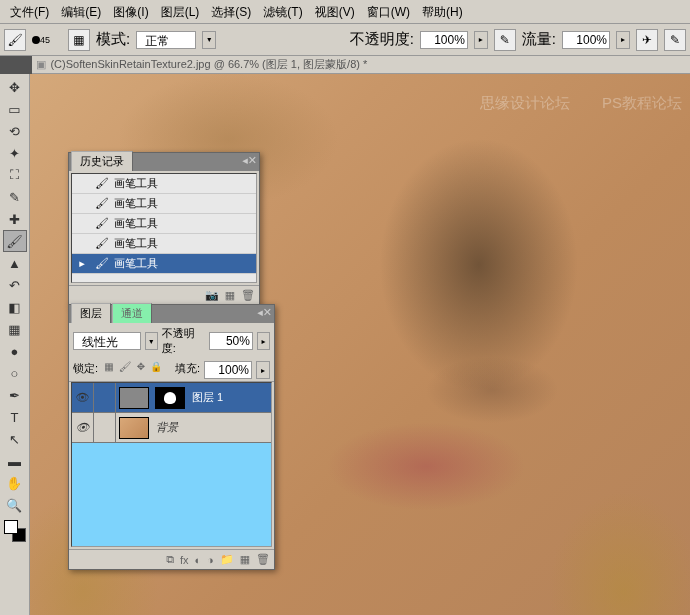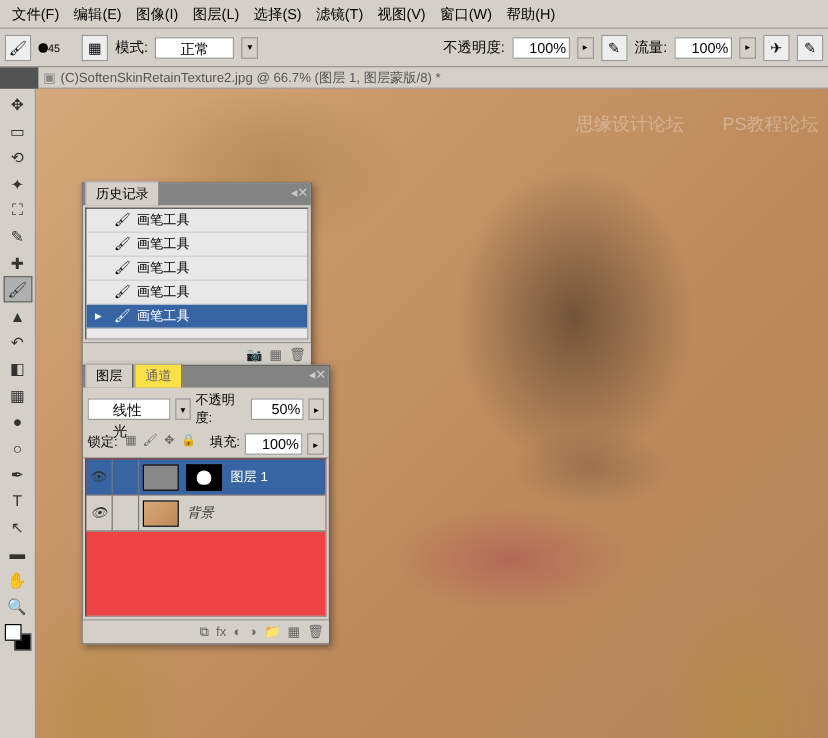--- a/index.html
+++ b/index.html
@@ -44,25 +44,25 @@
       justify-content: center;
     }
     .brush-size {
       display: flex;
       flex-direction: row;
       align-items: center;
       font-size: 9px;
       width: 30px;
     }
     .brush-dot { width: 8px; height: 8px; background: #000; border-radius: 50%; }
-    .opt-label { font-size: 12px; }
+    .opt-label { font-size: 15px; }
     .opt-select {
       border: 1px solid #999;
       background: white;
-      padding: 1px 20px;
+      padding: 1px 8px;
       height: 18px;
       font-size: 12px;
       min-width: 60px;
     }
     .opt-input {
       border: 1px solid #999;
       background: white;
       width: 48px;
       height: 18px;
       padding: 0 2px;
@@ -163,21 +163,21 @@
     .tab {
       background: #d4d0c8;
       padding: 2px 8px;
       font-size: 11px;
       border-top: 1px solid #aaa;
       border-left: 1px solid #aaa;
       border-right: 1px solid #666;
       margin-right: 1px;
       cursor: default;
     }
-    .tab.inactive { background: #fde047; color: #666; }
+    .tab.inactive { background: #86efac; color: #666; }
     .panel-close {
       position: absolute;
       right: 2px;
       top: 1px;
       color: #ccc;
       font-size: 11px;
       cursor: default;
     }
     .history-panel { left: 38px; top: 78px; width: 192px; }
     .history-list {
@@ -215,22 +215,22 @@
     .lock-row {
       display: flex;
       padding: 2px 4px;
       gap: 4px;
       font-size: 11px;
       border-bottom: 1px solid #999;
     }
     .lock-icons { display: flex; gap: 2px; }
     .lock-icons span { width:14px; text-align:center; color:#666; font-size: 10px;}
     .layer-list {
-      background: #ef4444;
-      height: 132px;
+      background: #7dd3fc;
+      height: 165px;
       border: 1px inset #999;
       margin: 0 2px 2px 2px;
     }
     .layer-item {
       display: flex;
       align-items: center;
       height: 30px;
       border-bottom: 1px solid #777;
       font-size: 11px;
     }

